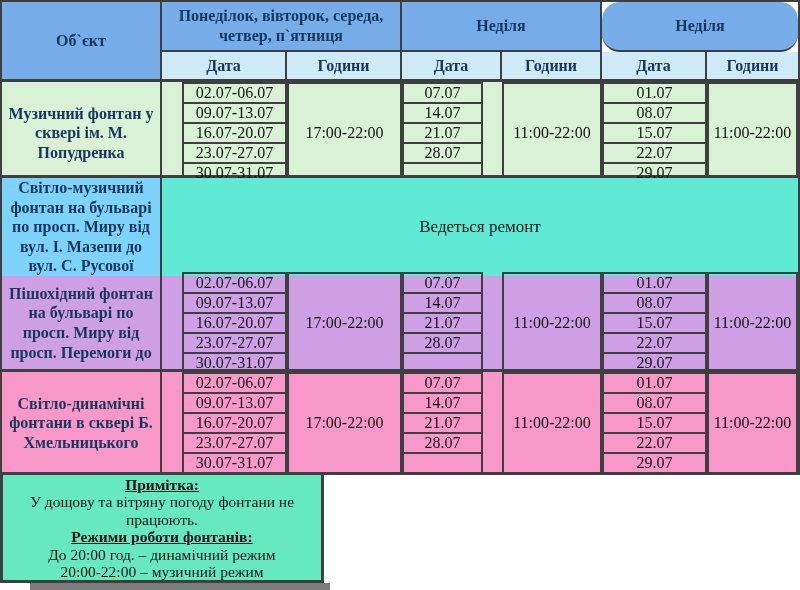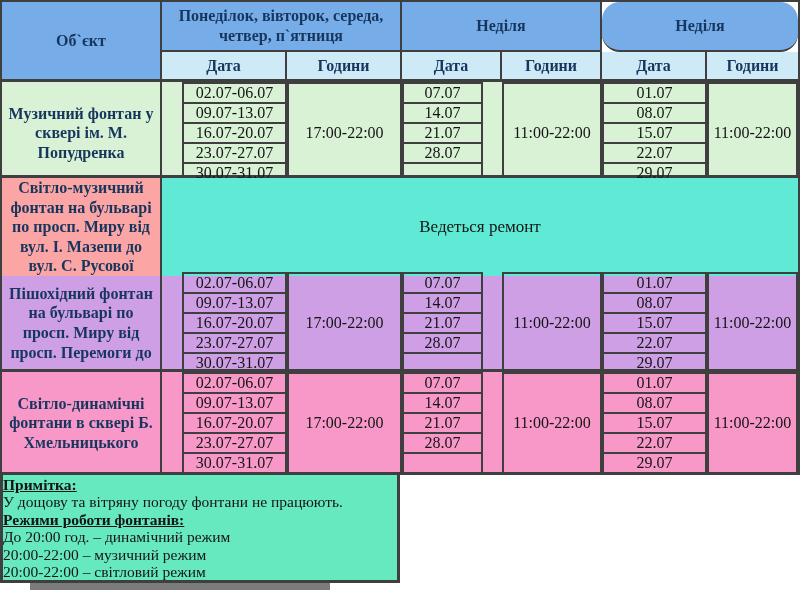--- a/index.html
+++ b/index.html
@@ -35,27 +35,27 @@
   .dstack.sat{padding-right:19px;}
   .dcell{flex:1;border:2px solid var(--line);margin-top:-2px;display:flex;align-items:center;justify-content:center;
          font-size:16px;color:var(--ink);}
   .dcell:first-child{margin-top:0;}
   .hbox{border:2px solid var(--line);display:flex;align-items:center;justify-content:center;
         font-size:16px;color:var(--ink);height:100%;}
 
   
   .grid2{display:grid;grid-template-columns:160px 1fr;width:800px;
          border-left:2px solid var(--line);border-right:2px solid var(--line);}
-  .bg-yellow{background:#fca5a5;}
+  .bg-yellow{background:#7dd3fc;}
   .status-cell{background:#5eead4;display:flex;align-items:center;justify-content:center;
                font-size:17px;color:var(--ink);}
 
   
-  .note{width:400px;height:108px;background:#66e9bf;border:3px solid var(--line);border-top:none;
-        color:var(--ink);font-size:15.5px;line-height:17.4px;padding-top:1px;}
+  .note{width:324px;height:108px;background:#66e9bf;border:3px solid var(--line);border-top:none;
+        text-align:center;color:var(--ink);font-size:15.5px;line-height:17.4px;padding-top:1px;}
   .note .bold{font-weight:bold;}
   .note .u{text-decoration:underline;}
 
   .graybar{position:absolute;left:30px;top:583px;width:300px;height:7px;background:#7b7b7b;}
 </style>
 </head>
 <body>
 
 <div class="canvas">
 

